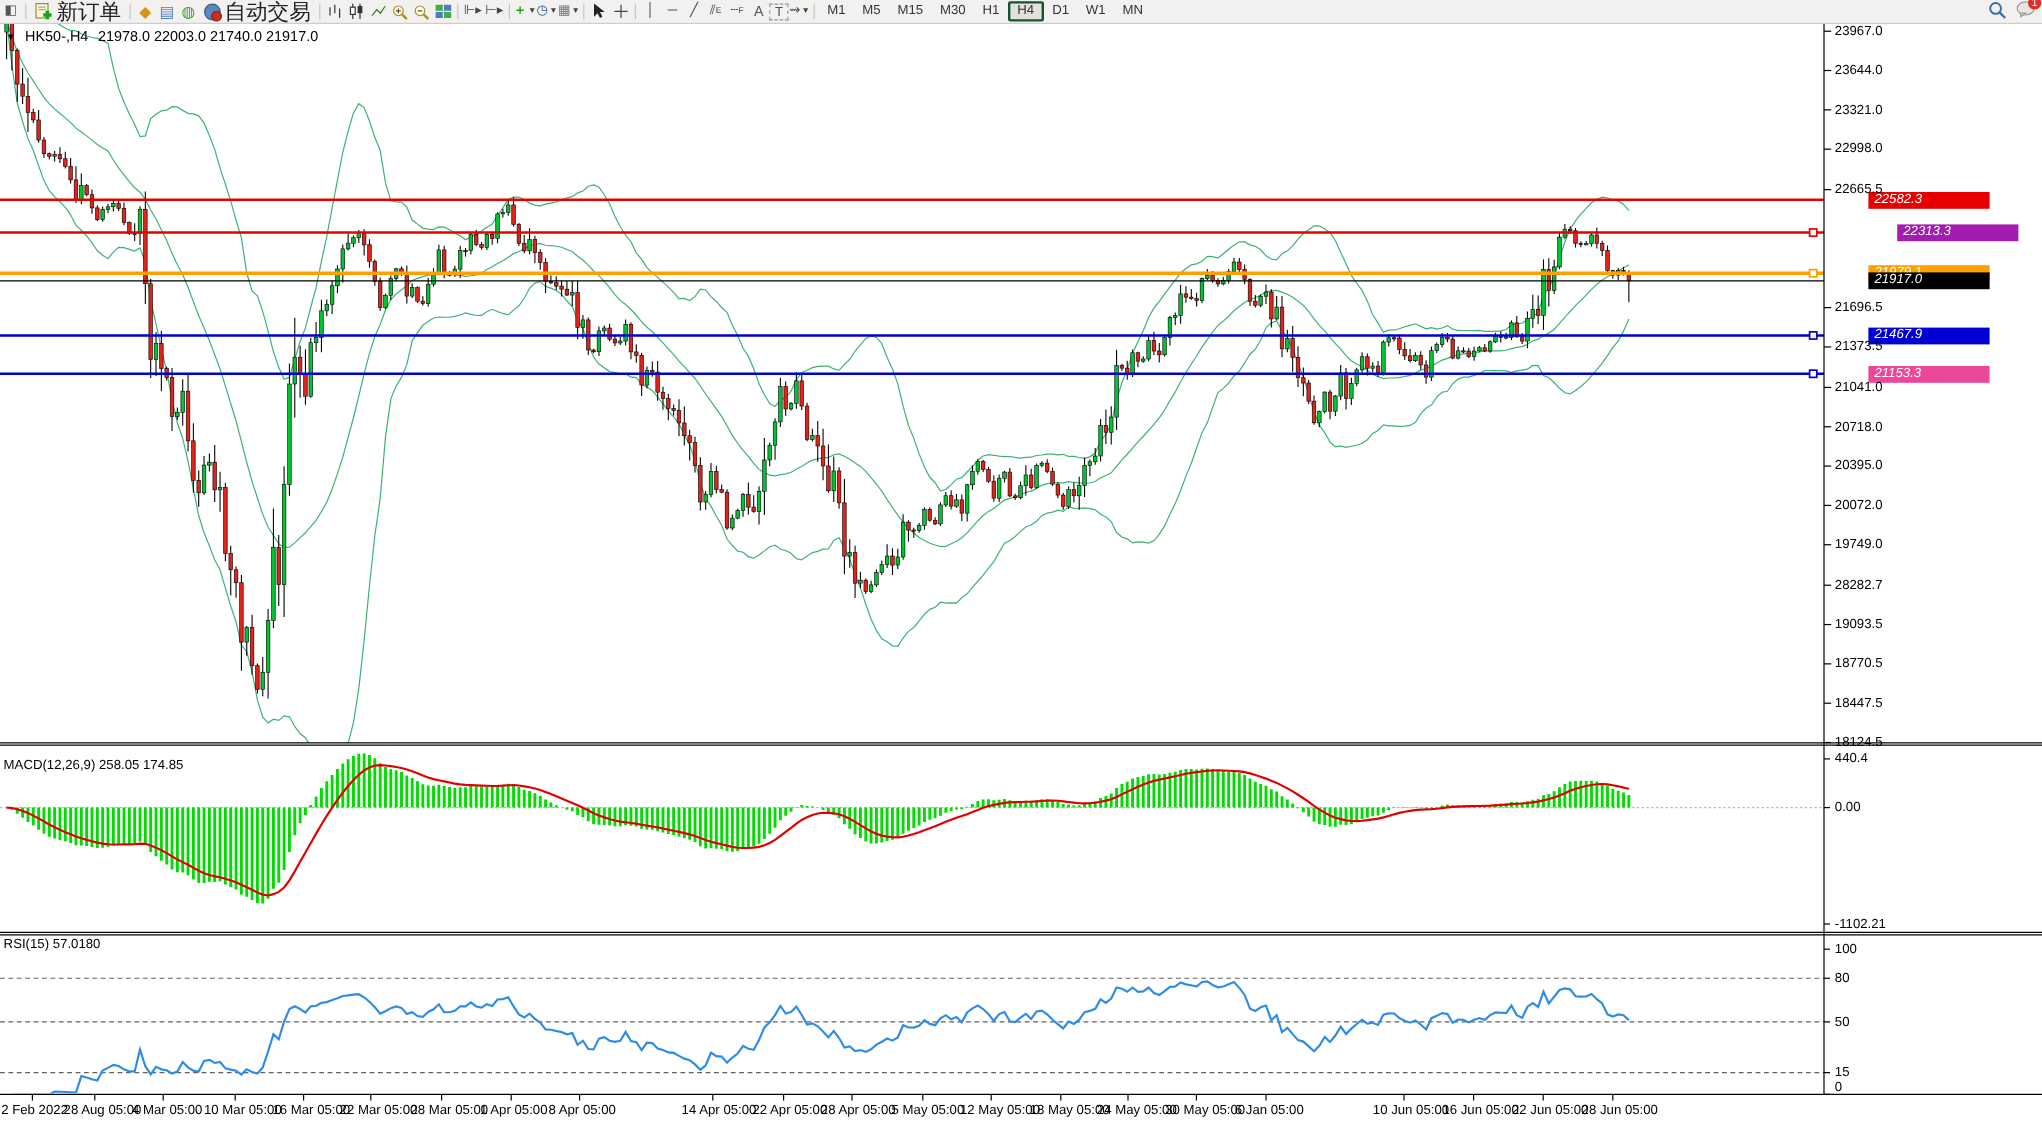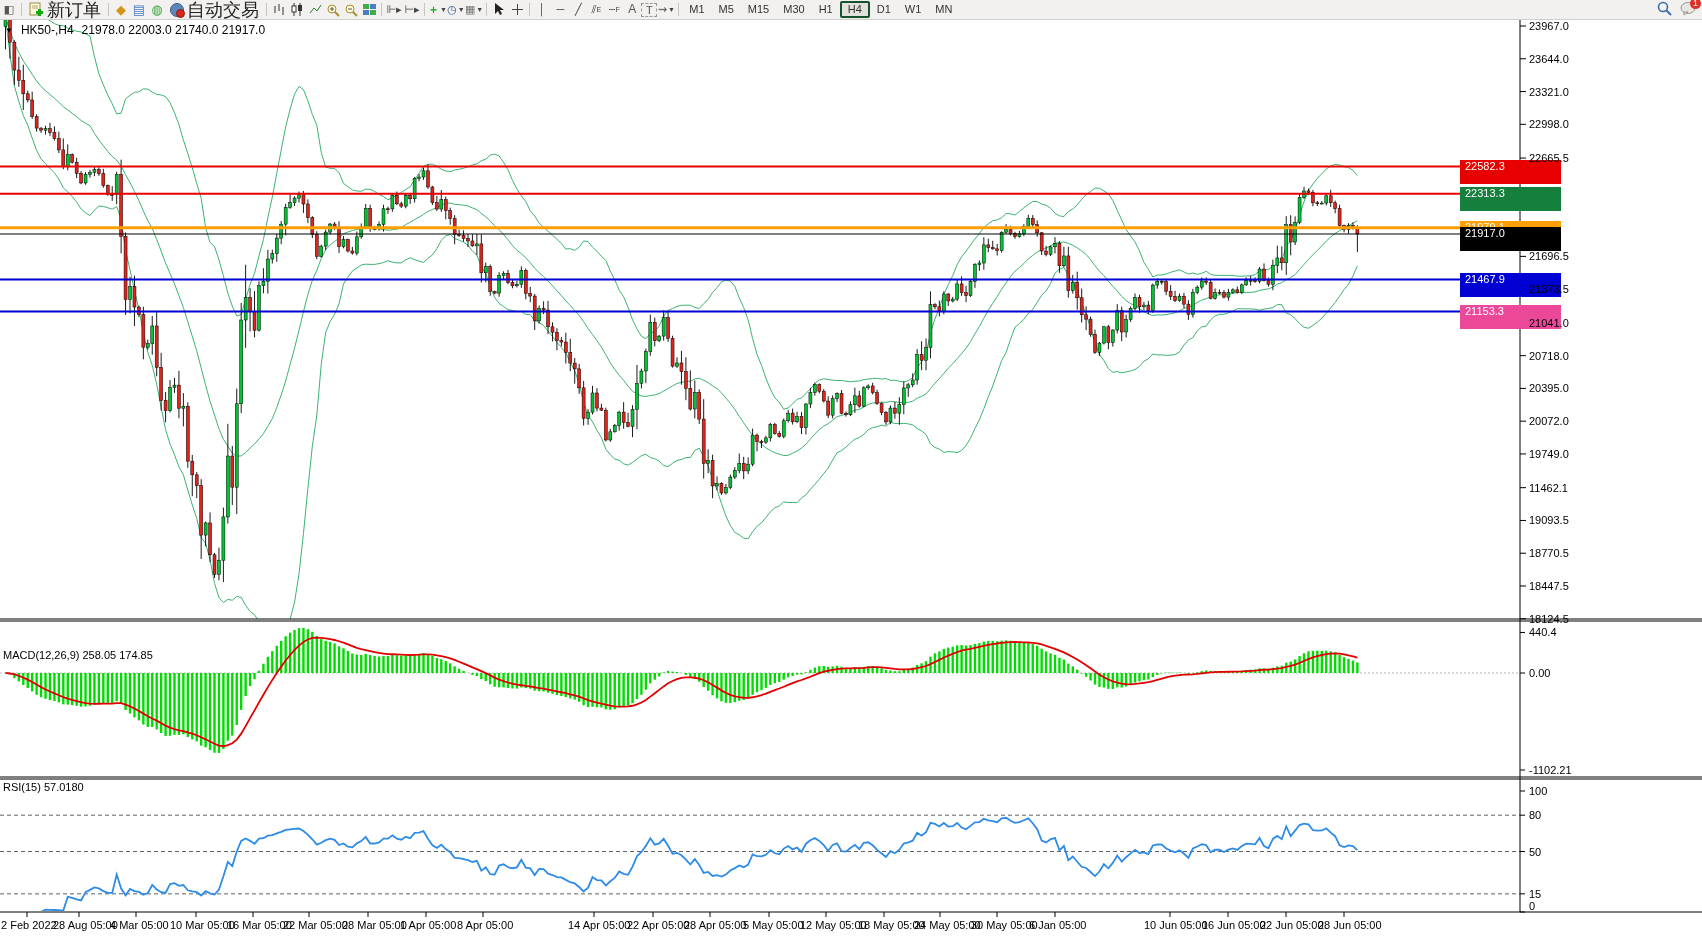--- a/index.html
+++ b/index.html
@@ -19,22 +19,22 @@
   .badge{position:absolute;top:-4px;right:-5px;background:#e03023;color:#fff;border-radius:50%;
          width:11px;height:11px;font-size:9px;line-height:11px;text-align:center;}
   .grid4{display:grid;grid-template-columns:6px 6px;grid-template-rows:5px 5px;gap:1px;}
   .grid4 i{display:block;}
   
   .overlay{position:absolute;left:0;top:0;width:1702px;height:943px;pointer-events:none;}
   .charttitle{position:absolute;left:5px;top:23px;font-size:12px;color:#000;display:flex;gap:8px;align-items:center;}
   .charttitle .tri{font-size:8px;color:#000;}
   .paneltitle{position:absolute;font-size:11px;color:#000;}
   .ptick{position:absolute;left:1529px;font-size:11px;color:#000;white-space:nowrap;}
-  .lvlbox{position:absolute;left:1460px;width:96px;height:24px;font-size:11px;line-height:13px;
-          color:#fff;padding-left:5px;white-space:nowrap;}
+  .lvlbox{position:absolute;left:1557px;width:96px;height:14px;font-size:11px;line-height:13px;
+          color:#fff;padding-left:5px;white-space:nowrap;font-style:italic;}
   .tlab{position:absolute;font-size:11px;color:#000;white-space:nowrap;top:919px;}
 </style>
 </head>
 <body>
 
 <div class="toolbar">
   <span class="ticon" style="color:#555;">◧</span>
   <span class="tsep"></span>
   <span class="tbtn">
     <svg width="15" height="15">
@@ -1159,42 +1159,42 @@
     <line x1="1286" y1="912" x2="1286" y2="917" stroke="#000"></line>
     <line x1="1344" y1="912" x2="1344" y2="917" stroke="#000"></line>
   </svg>
 
 <div class="overlay">
   <div class="charttitle">
     <span class="tri" style="pointer-events:auto;">▼</span>
     <span>HK50-,H4</span>
     <span>21978.0 22003.0 21740.0 21917.0</span>
   </div>
-  <div class="paneltitle" style="left:3px;top:649px;">MACD(12,26,9) 258.05 174.85</div>
+  <div class="paneltitle" style="left:3px;top:632px;">MACD(12,26,9) 258.05 174.85</div>
   <div class="paneltitle" style="left:3px;top:781px;text-align:right;">RSI(15) 57.0180</div>
   <div id="gen-labels">
       <div class="lvlbox" style="top: 159.989px; background: rgb(232, 0, 0); pointer-events: auto;">22582.3</div>
-      <div class="lvlbox" style="top: 187.281px; background: #15803d; pointer-events: auto;">22313.3</div>
+      <div class="lvlbox" style="top: 187.281px; background: #a21caf; pointer-events: auto; margin-left: 24px;">22313.3</div>
       <div class="lvlbox" style="top: 221.188px; background: rgb(255, 159, 0); pointer-events: auto;">21979.1</div>
       <div class="lvlbox" style="top: 273.054px; background: rgb(0, 0, 210); pointer-events: auto;">21467.9</div>
       <div class="lvlbox" style="top: 304.972px; background: #ec4899; pointer-events: auto;">21153.3</div>
       <div class="lvlbox" style="top:227.4889px;background:#000">21917.0</div>
       <div class="ptick" style="top:20px">23967.0</div>
       <div class="ptick" style="top:52.770934000000004px">23644.0</div>
       <div class="ptick" style="top:85.54186800000001px">23321.0</div>
       <div class="ptick" style="top:118.312802px">22998.0</div>
       <div class="ptick" style="top:152.04758700000002px">22665.5</div>
       <div class="ptick" style="top:250.36038900000005px">21696.5</div>
       <div class="ptick" style="top:283.131323px">21373.5</div>
       <div class="ptick" style="top:316.866108px">21041.0</div>
       <div class="ptick" style="top:349.637042px">20718.0</div>
       <div class="ptick" style="top:382.407976px">20395.0</div>
       <div class="ptick" style="top:415.17891000000003px">20072.0</div>
       <div class="ptick" style="top:447.94984400000004px">19749.0</div>
-      <div class="ptick" style="top:481.68462900000003px">11462.1</div>
+      <div class="ptick" style="top:481.68462900000003px">28282.7</div>
       <div class="ptick" style="top:514.455563px">19093.5</div>
       <div class="ptick" style="top:547.226497px">18770.5</div>
       <div class="ptick" style="top:579.997431px">18447.5</div>
       <div class="ptick" style="top:612.768365px">18124.5</div>
       <div class="ptick" style="top:626.43916px">440.4</div>
       <div class="ptick" style="top:667px">0.00</div>
       <div class="ptick" style="top:764px">-1102.21</div>
       <div class="ptick" style="top:785px">100</div>
       <div class="ptick" style="top:809.2px">80</div>
       <div class="ptick" style="top:845.5px">50</div>

